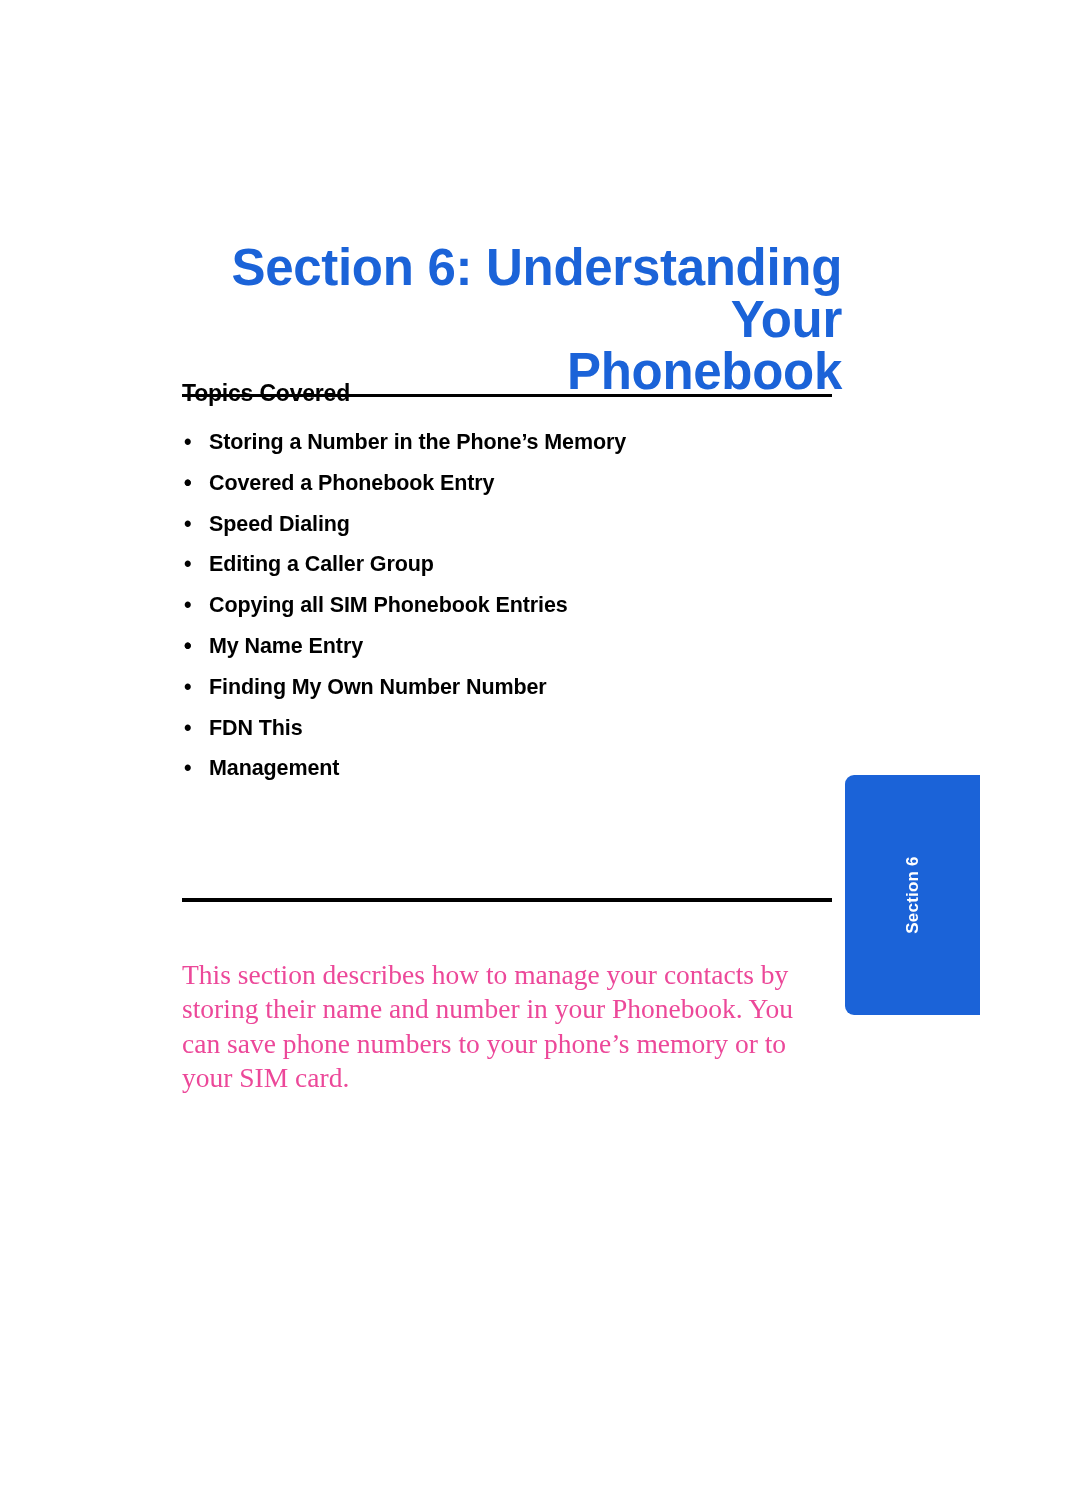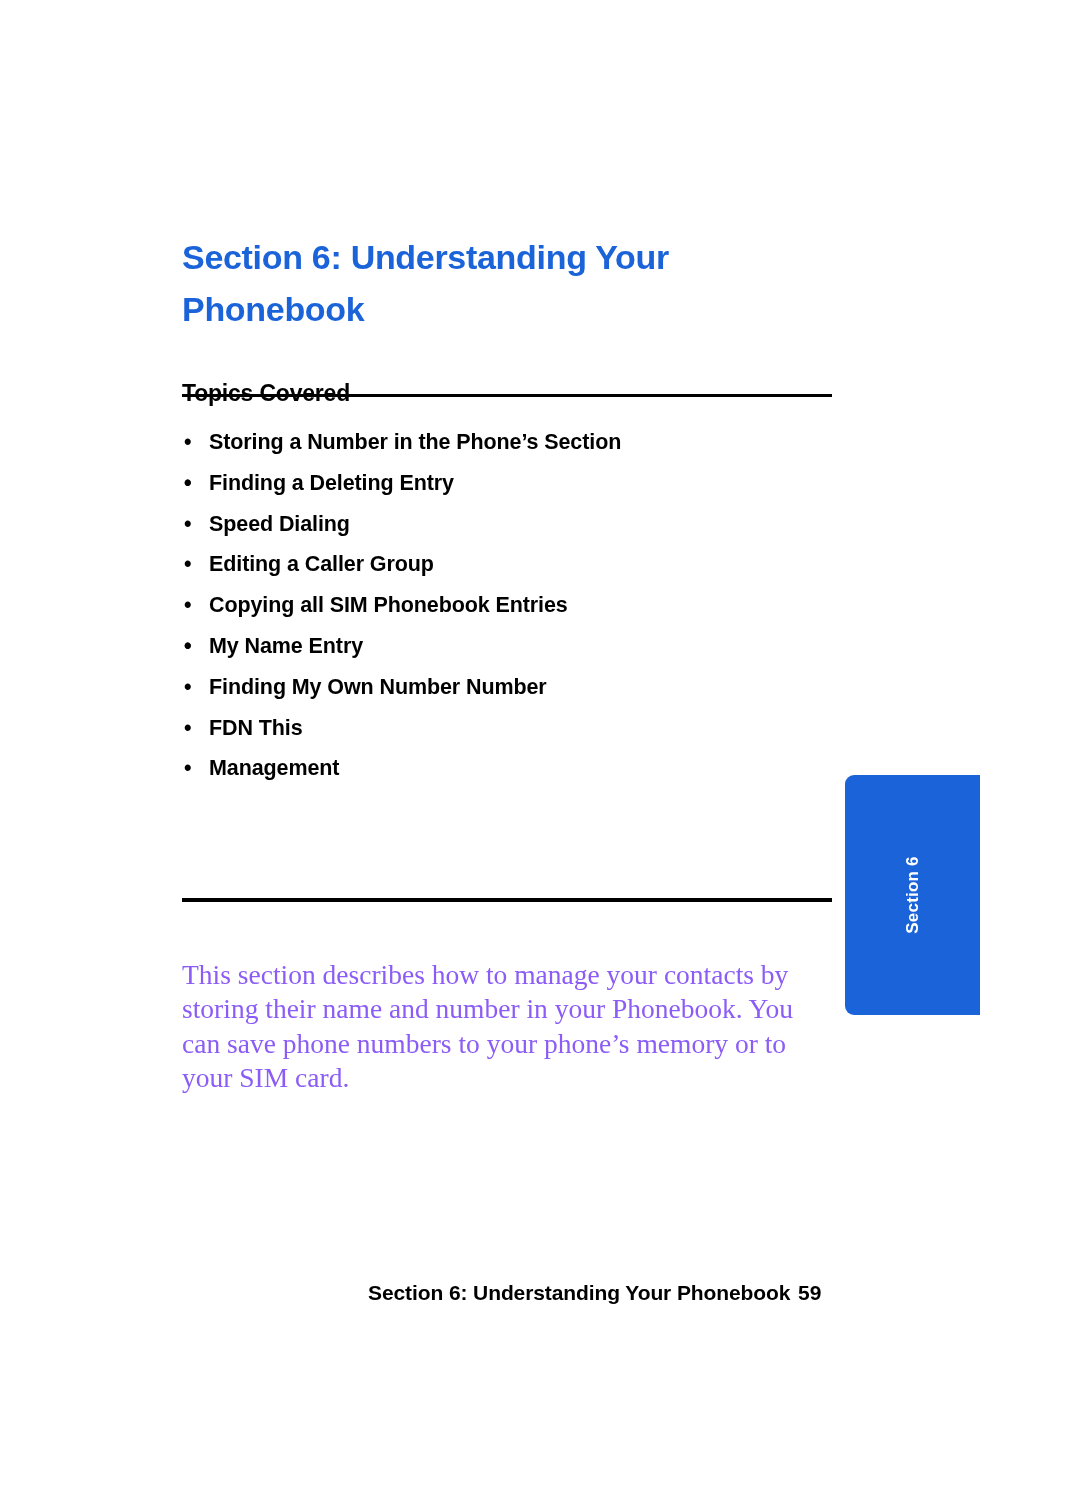--- a/index.html
+++ b/index.html
@@ -23,23 +23,24 @@
 
   
   .title {
     position: absolute;
     left: 182px;
     top: 208px;
     width: 660px;
     color: #1B63D8;
     font-family: "Liberation Sans", sans-serif;
     font-weight: bold;
-    font-size: 34px;
+    font-size: 51px;
     line-height: 52px;
     letter-spacing: -0.3px;
+    text-align: right;
   }
 
   
   .topics-heading {
     position: absolute;
     left: 182px;
     top: 352px;
     font-weight: bold;
     font-size: 23px;
     color: #000000;
@@ -94,21 +95,21 @@
 
   
   .intro {
     position: absolute;
     left: 182px;
     top: 930px;
     width: 655px;
     font-family: "Liberation Serif", serif;
     font-size: 27.5px;
     line-height: 34.5px;
-    color: #8b5cf6;
+    color: #ec4899;
   }
 
   
   .section-tab {
     position: absolute;
     left: 845px;
     top: 775px;
     width: 135px;
     height: 240px;
     background: #1B63D8;
@@ -160,39 +161,35 @@
   <h1 class="title">
     <span>Section 6: Understanding Your</span><br>
     <span>Phonebook</span>
   </h1>
 
   <div class="topics-heading">Topics Covered</div>
 
   <div class="rule-top"></div>
 
   <ul class="topics-list">
-    <li><span class="bullet">•</span><span>Storing a Number in the Phone’s Section</span></li>
+    <li><span class="bullet">•</span><span>Storing a Number in the Phone’s Memory</span></li>
     <li><span class="bullet">•</span></li>
-    <li><span class="bullet">•</span><span>Finding a Deleting Entry</span></li>
+    <li><span class="bullet">•</span><span>Covered a Phonebook Entry</span></li>
     <li><span class="bullet">•</span><span>Speed Dialing</span></li>
     <li><span class="bullet">•</span><span>Editing a Caller Group</span></li>
     <li><span class="bullet">•</span><span>Copying all SIM Phonebook Entries</span></li>
     <li><span class="bullet">•</span></li>
     <li><span class="bullet">•</span><span>My Name Entry</span></li>
     <li><span class="bullet">•</span><span>Finding My Own Number Number</span></li>
     <li><span class="bullet">•</span><span>FDN This</span></li>
     <li><span class="bullet">•</span><span>Management</span></li>
   </ul>
 
   <div class="rule-bottom"></div>
 
   <p class="intro">This section describes how to manage your contacts by storing their name and number in your Phonebook. You can save phone numbers to your phone’s memory or to your SIM card.</p>
 
   <div class="section-tab">
     <span class="tab-text">Section 6</span>
   </div>
 
-  <div class="footer">
-    <span class="footer-title">Section 6: Understanding Your Phonebook</span>
-    <span class="footer-page">59</span>
-  </div>
 
 </div>
 
 </body></html>

